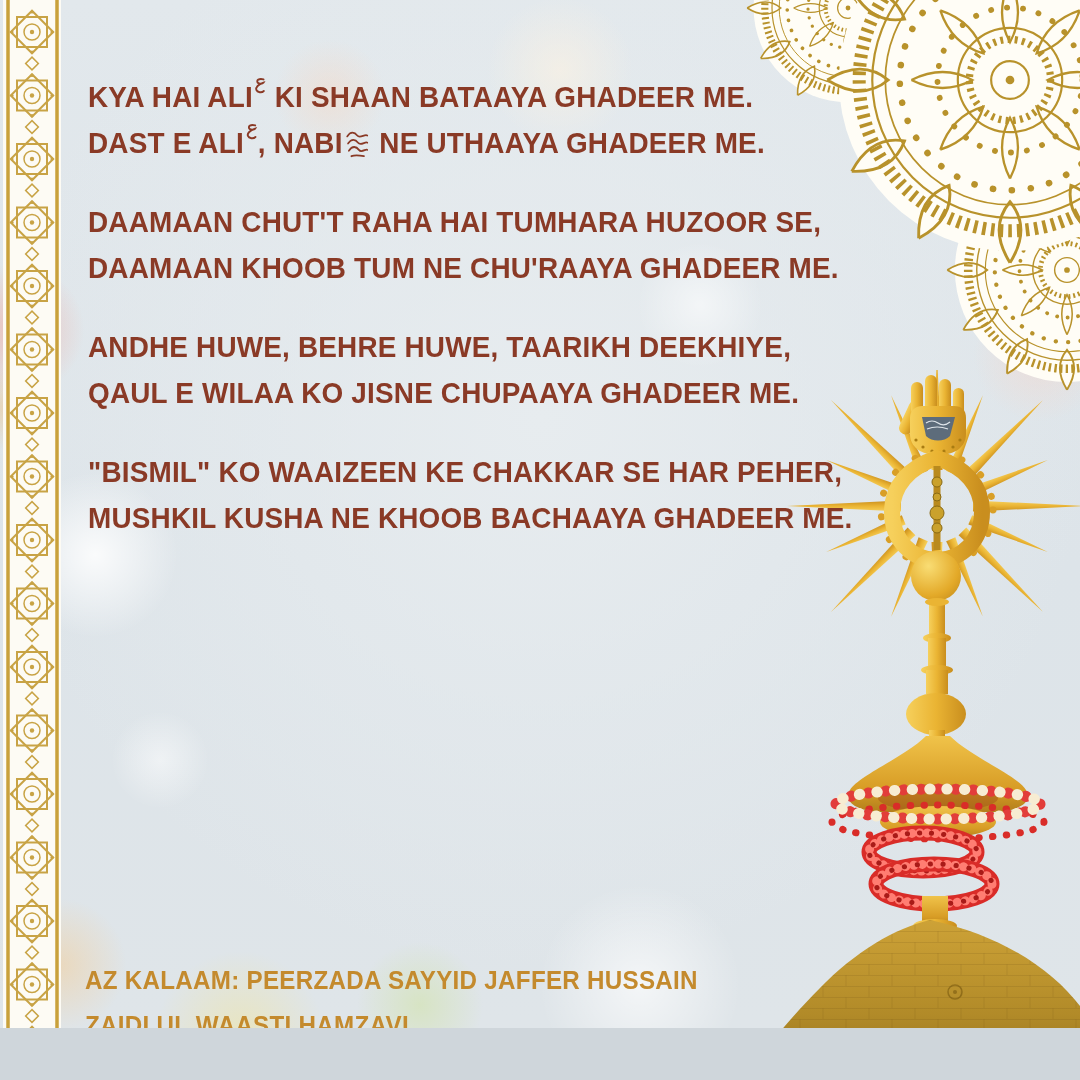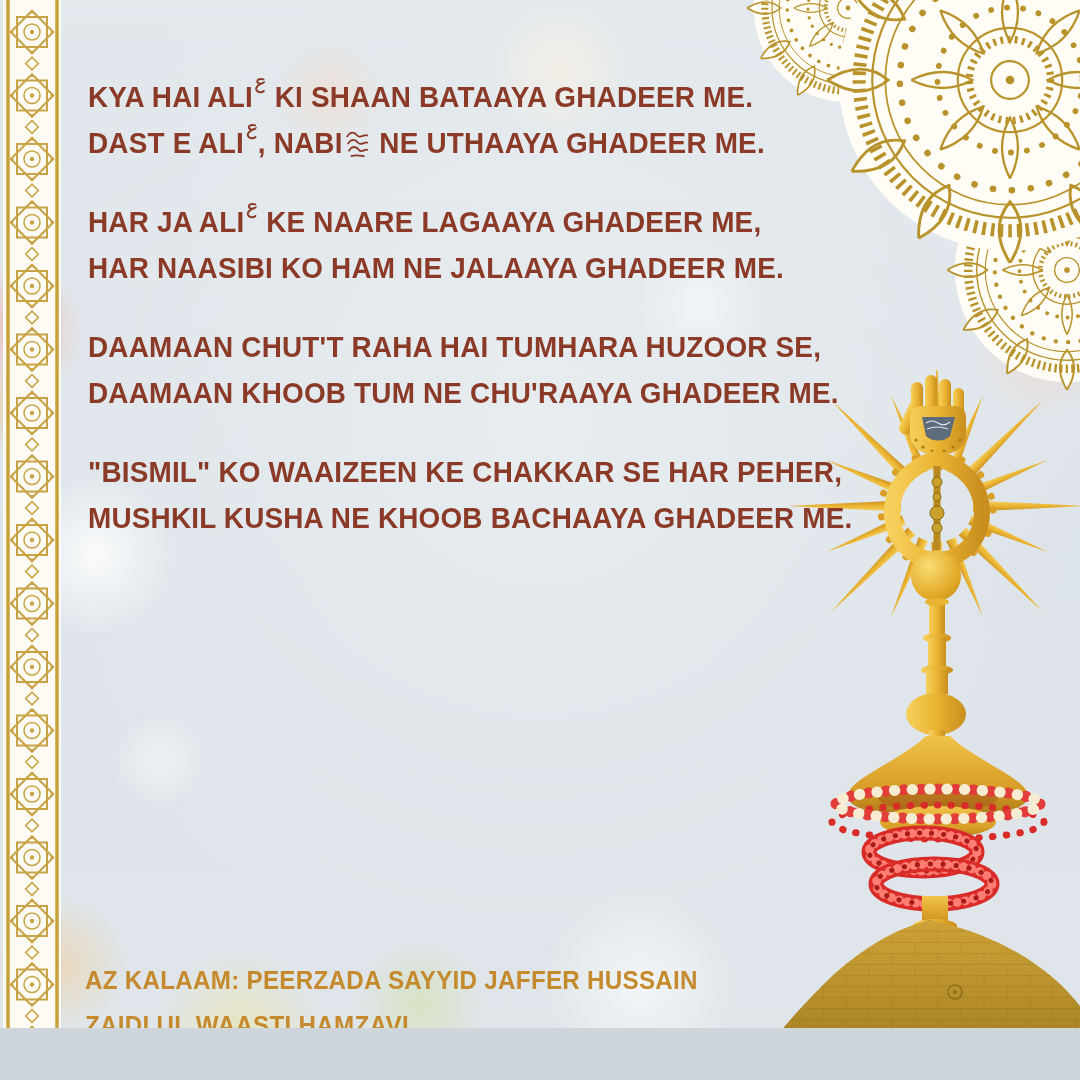--- a/index.html
+++ b/index.html
@@ -252,28 +252,26 @@
         <div class="line">DAST E ALI<span class="sym sym-as"><svg viewBox="0 0 14 18">
               <path d="M11.6,2.4 C6.2,1.0 3.0,3.4 4.8,5.8 C6.2,7.6 10.4,7.4 11.4,6.0 C5.6,7.6 2.0,11.0 3.2,13.8 C4.4,16.6 9.6,17.2 11.9,15.0" fill="none" stroke="currentColor" stroke-width="2.2" stroke-linecap="round"></path>
             </svg></span>, NABI<span class="sym sym-saw"><svg viewBox="0 0 30 36">
               <path d="M3,9 C7,3 12,4 15,8 C18,12 24,6 27,8" fill="none" stroke="currentColor" stroke-width="2" stroke-linecap="round"></path>
               <path d="M4,17 C8,11 13,12 16,16 C19,20 25,14 27,16" fill="none" stroke="currentColor" stroke-width="2" stroke-linecap="round"></path>
               <path d="M5,25 C9,19 14,20 17,24 C20,28 26,22 27,24" fill="none" stroke="currentColor" stroke-width="2" stroke-linecap="round"></path>
               <path d="M8,31 C13,29 18,30 23,31" fill="none" stroke="currentColor" stroke-width="2" stroke-linecap="round"></path>
             </svg></span> NE UTHAAYA GHADEER ME.</div>
       </div>
       <div class="couplet">
-        <div class="line">HAR JA ALI<span class="sym sym-as"><svg viewBox="0 0 14 18">
-              <path d="M11.6,2.4 C6.2,1.0 3.0,3.4 4.8,5.8 C6.2,7.6 10.4,7.4 11.4,6.0 C5.6,7.6 2.0,11.0 3.2,13.8 C4.4,16.6 9.6,17.2 11.9,15.0" fill="none" stroke="currentColor" stroke-width="2.2" stroke-linecap="round"></path>
-            </svg></span> KE NAARE LAGAAYA GHADEER ME,</div>
-        <div class="line">HAR NAASIBI KO HAM NE JALAAYA GHADEER ME.</div>
-      </div>
-      <div class="couplet">
         <div class="line">DAAMAAN CHUT'T RAHA HAI TUMHARA HUZOOR SE,</div>
         <div class="line">DAAMAAN KHOOB TUM NE CHU'RAAYA GHADEER ME.</div>
+      </div>
+      <div class="couplet">
+        <div class="line">ANDHE HUWE, BEHRE HUWE, TAARIKH DEEKHIYE,</div>
+        <div class="line">QAUL E WILAA KO JISNE CHUPAAYA GHADEER ME.</div>
       </div>
       <div class="couplet">
         <div class="line">"BISMIL" KO WAAIZEEN KE CHAKKAR SE HAR PEHER,</div>
         <div class="line">MUSHKIL KUSHA NE KHOOB BACHAAYA GHADEER ME.</div>
       </div>
     </div>
 
   <div class="credit">
     <div class="cline">AZ KALAAM: PEERZADA SAYYID JAFFER HUSSAIN</div>
     <div class="cline">ZAIDI UL WAASTI HAMZAVI.</div>

